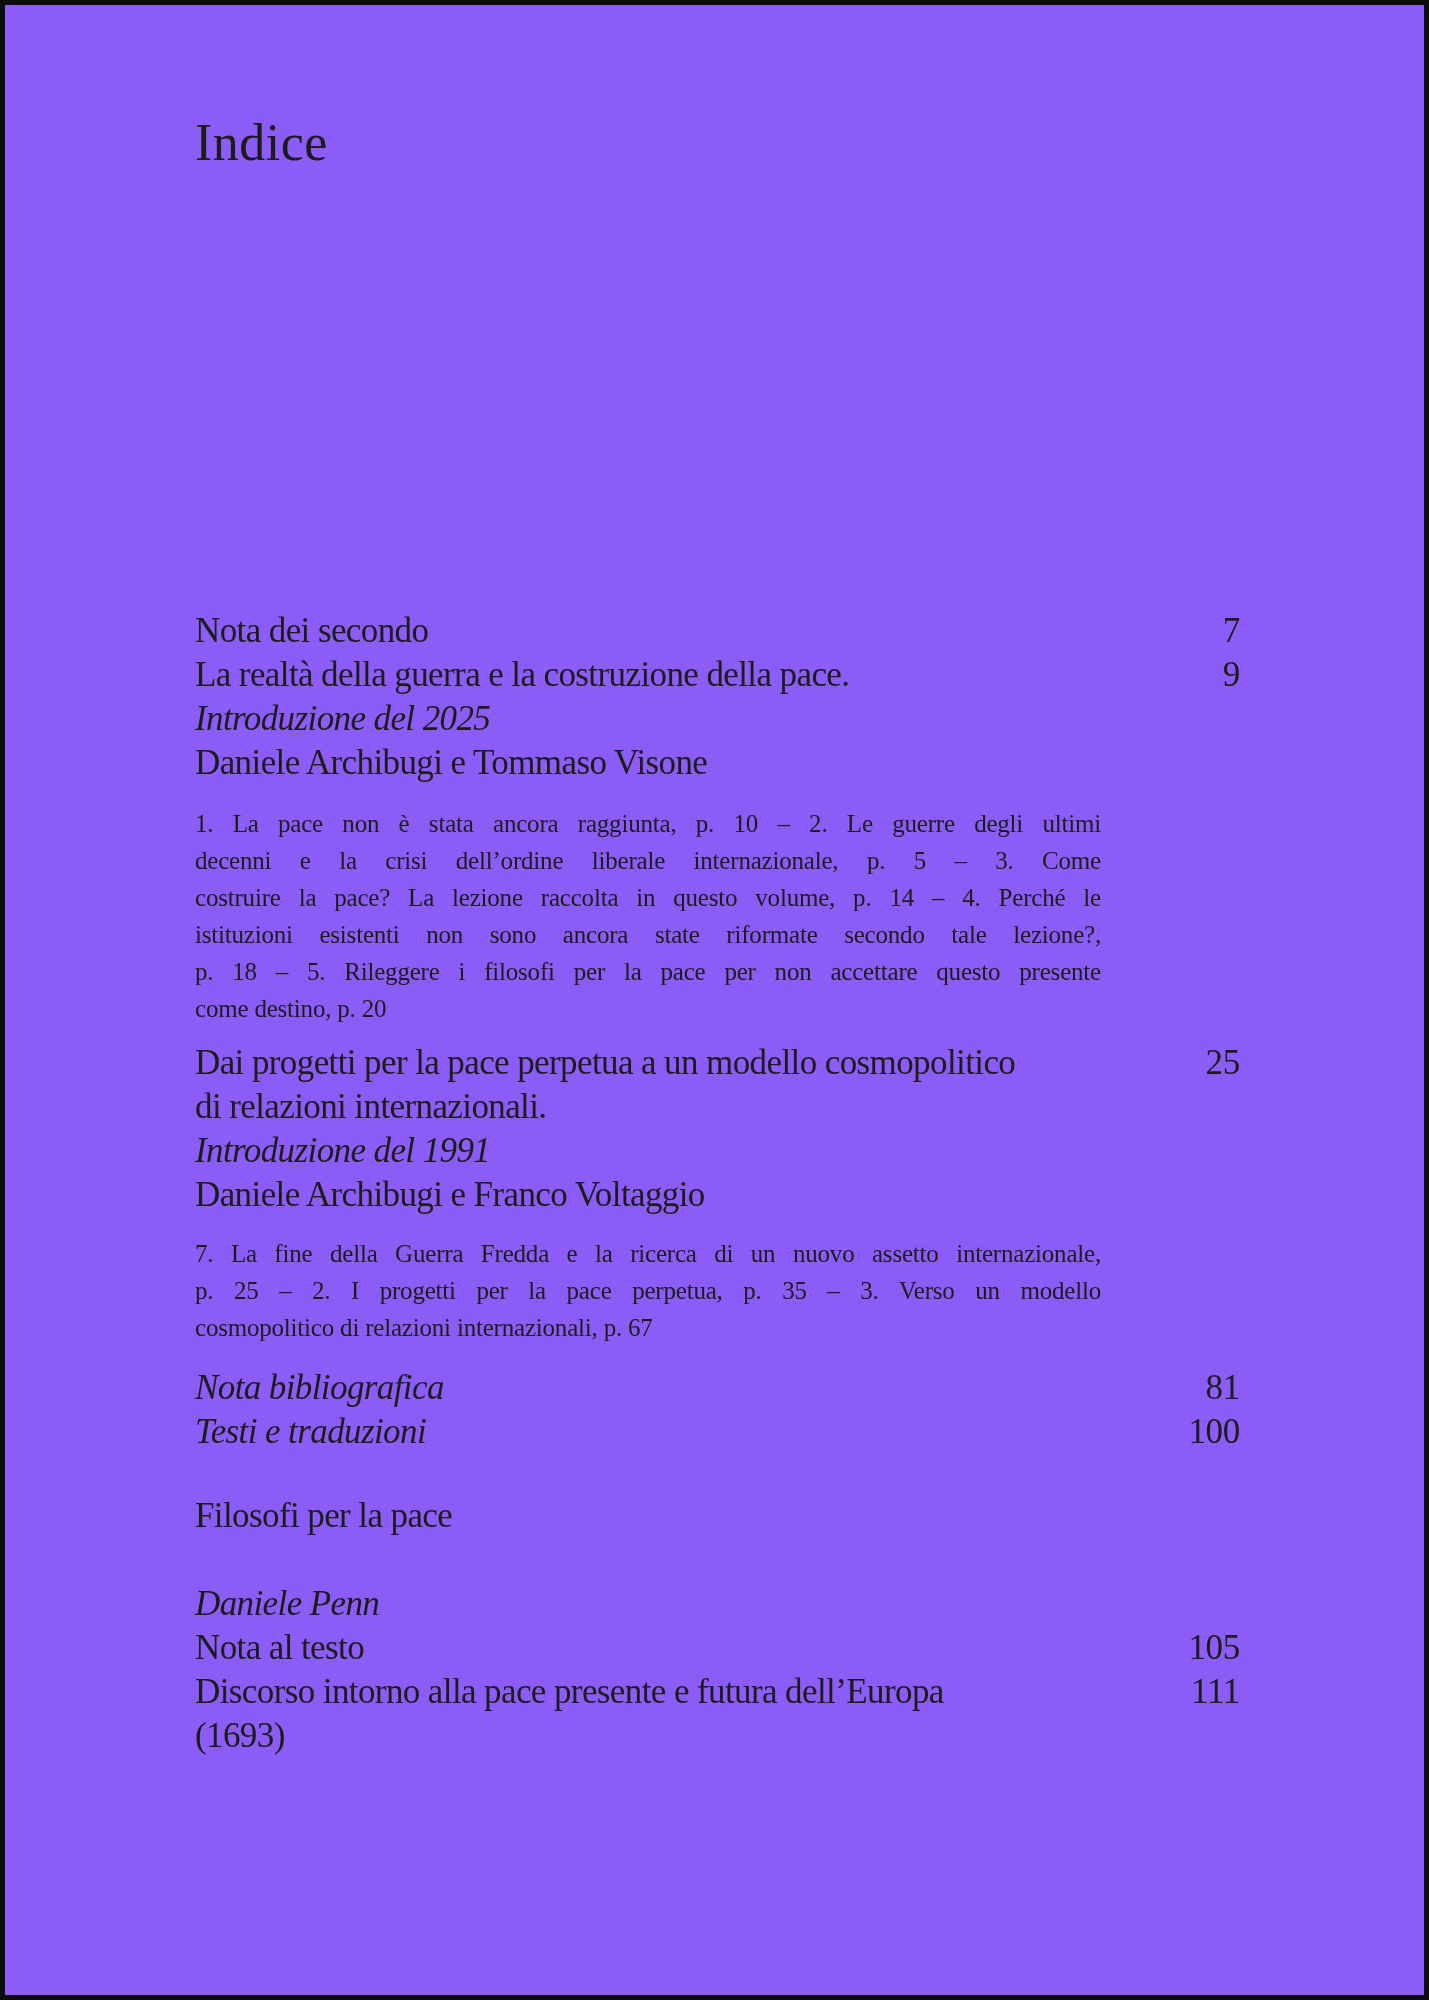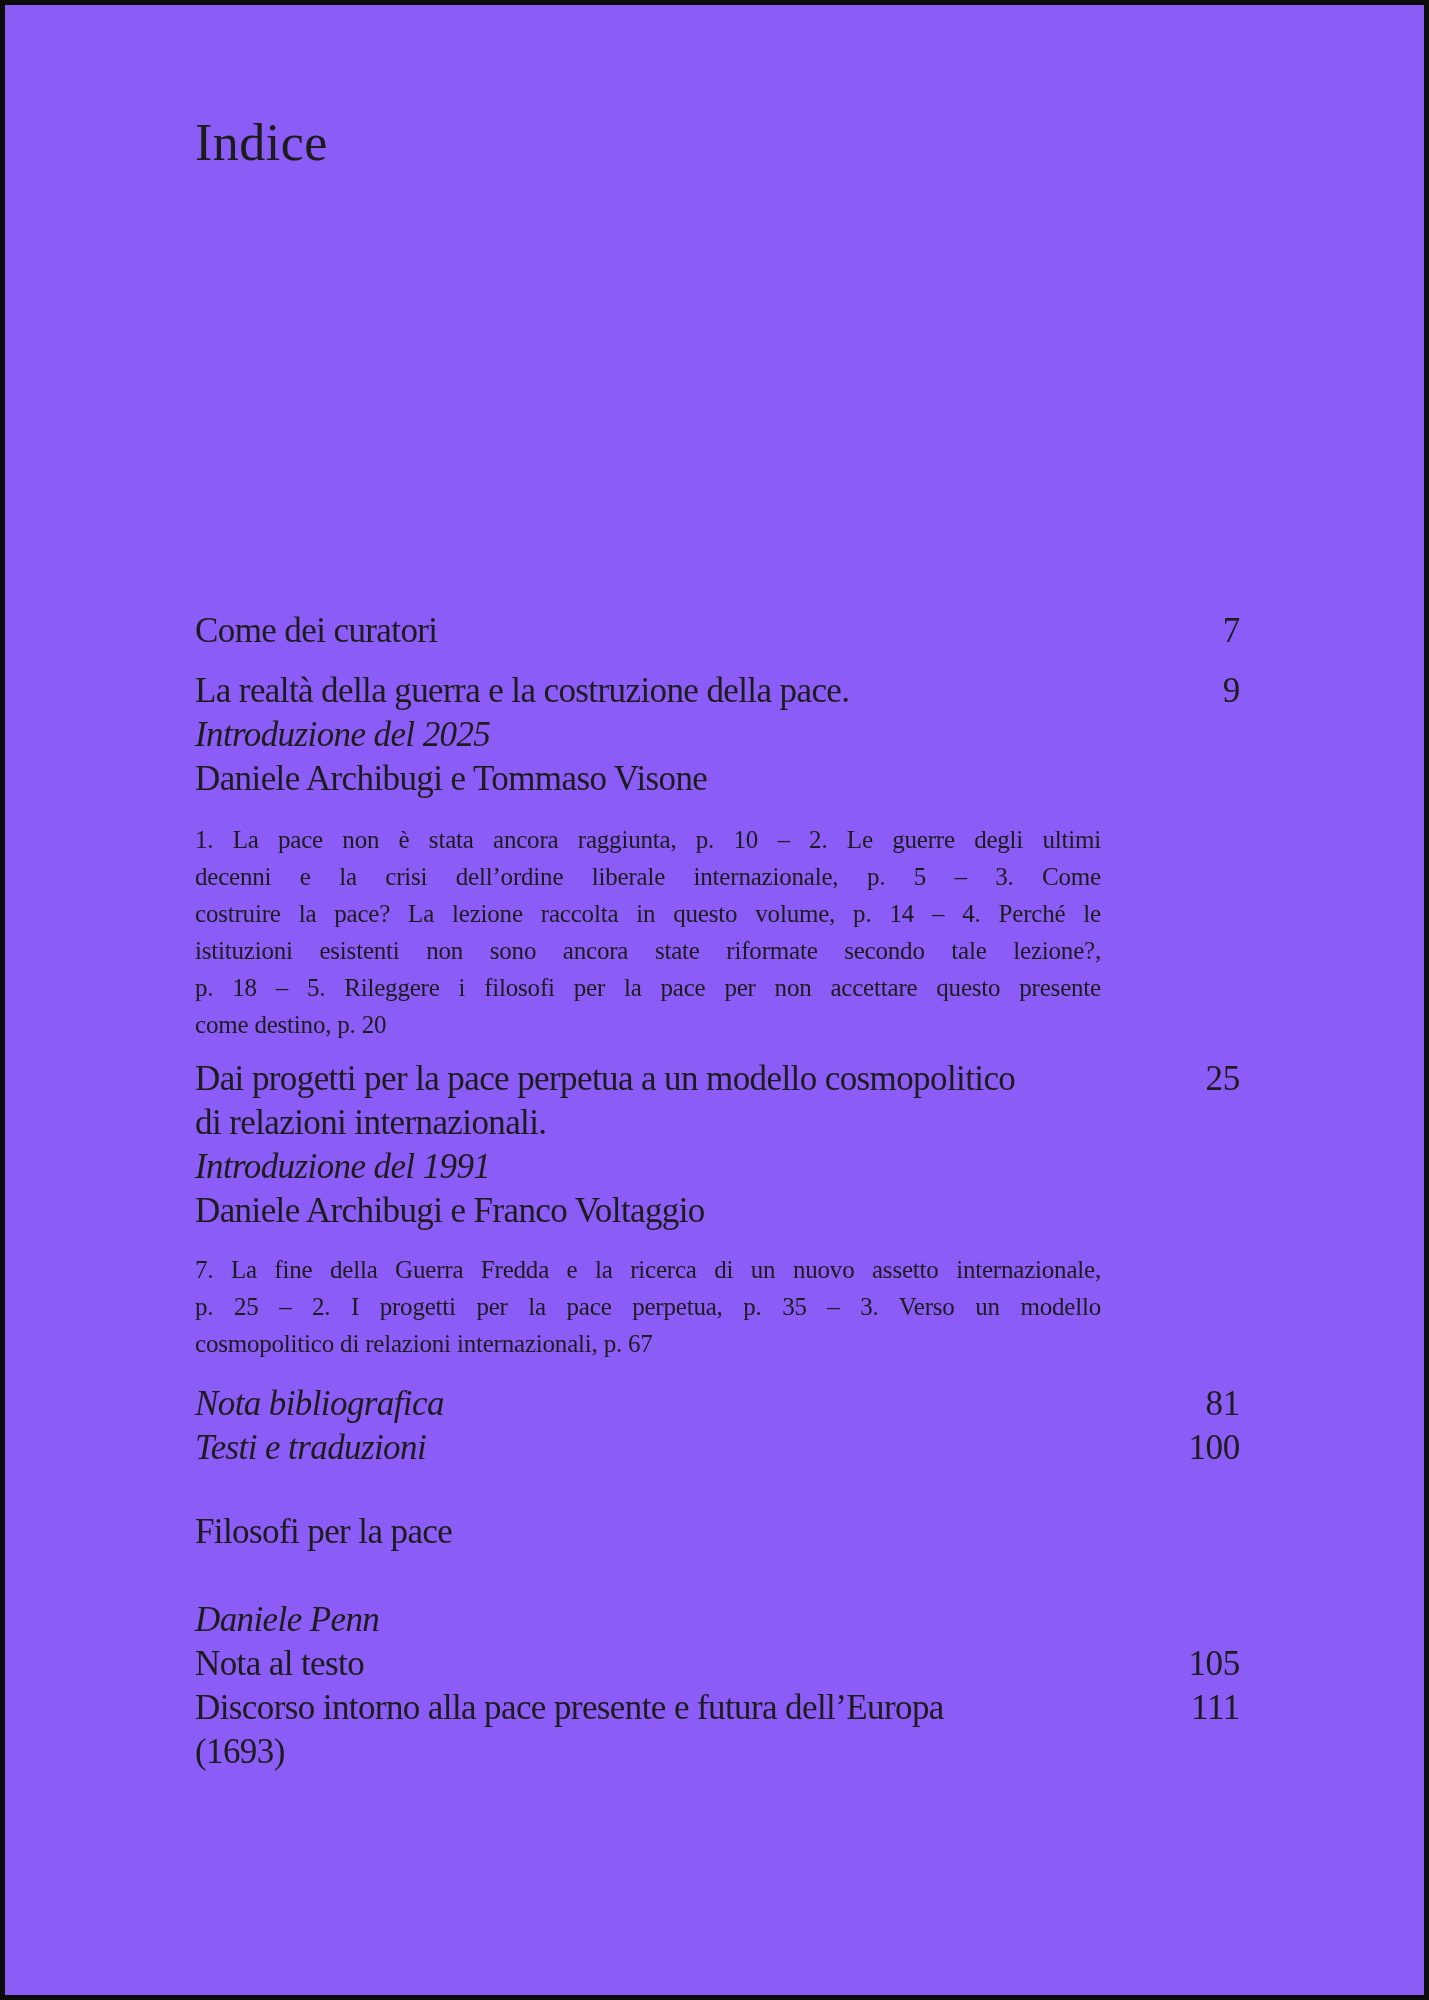--- a/index.html
+++ b/index.html
@@ -64,40 +64,40 @@
     text-align: center;
     text-align-last: left;
   }
   .part-heading {
     font-size: 35px;
     line-height: 44px;
     letter-spacing: -0.6px;
   }
   
   .row-nota-curatori   { margin-top: 440px; }
-  .row-sec1            { margin-top: 16px; }
+  .row-sec1            { }
   .summary-sec1        { margin-top: 20px; }
   .row-sec2            { margin-top: 14px; }
   .summary-sec2        { margin-top: 18px; }
   .row-nota-biblio     { margin-top: 20px; }
   .row-testi           { margin-top: 0; }
   .row-part-heading    { margin-top: 40px; }
   .row-penn-author     { margin-top: 44px; }
 </style>
 </head>
 <body>
 
 <div class="page">
   <div class="content">
 
     <h1 class="doc-title">Indice</h1>
 
     <div class="toc-row row-nota-curatori">
       <div class="entry-lines">
-        <div class="entry-line">Come dei curatori</div>
+        <div class="entry-line">Nota dei secondo</div>
       </div>
       <div class="pagenum">7</div>
     </div>
 
     <div class="toc-row row-sec1">
       <div class="entry-lines">
         <div class="entry-line">La realtà della guerra e la costruzione della pace.</div>
         <div class="entry-line italic">Introduzione del 2025</div>
         <div class="entry-line">Daniele Archibugi e Tommaso Visone</div>
       </div>

